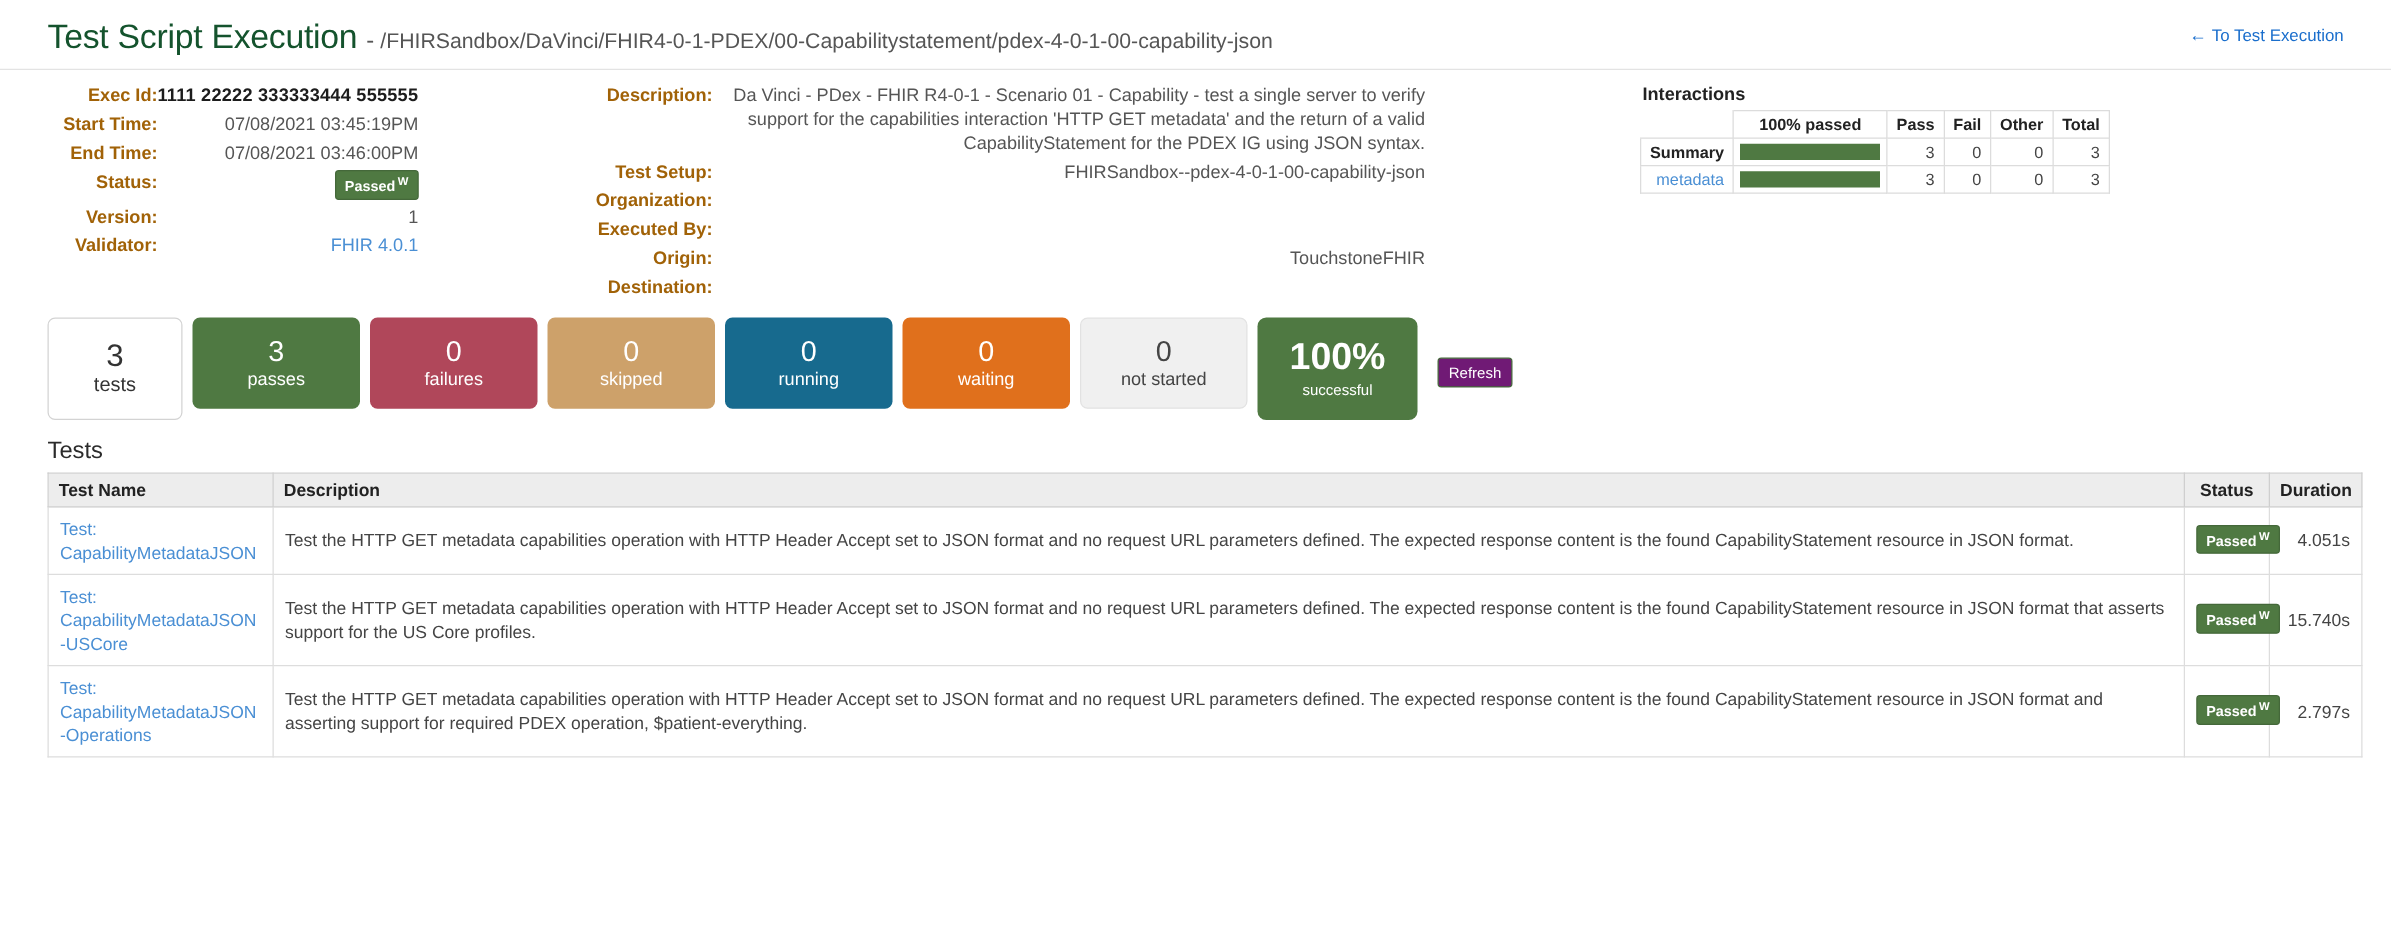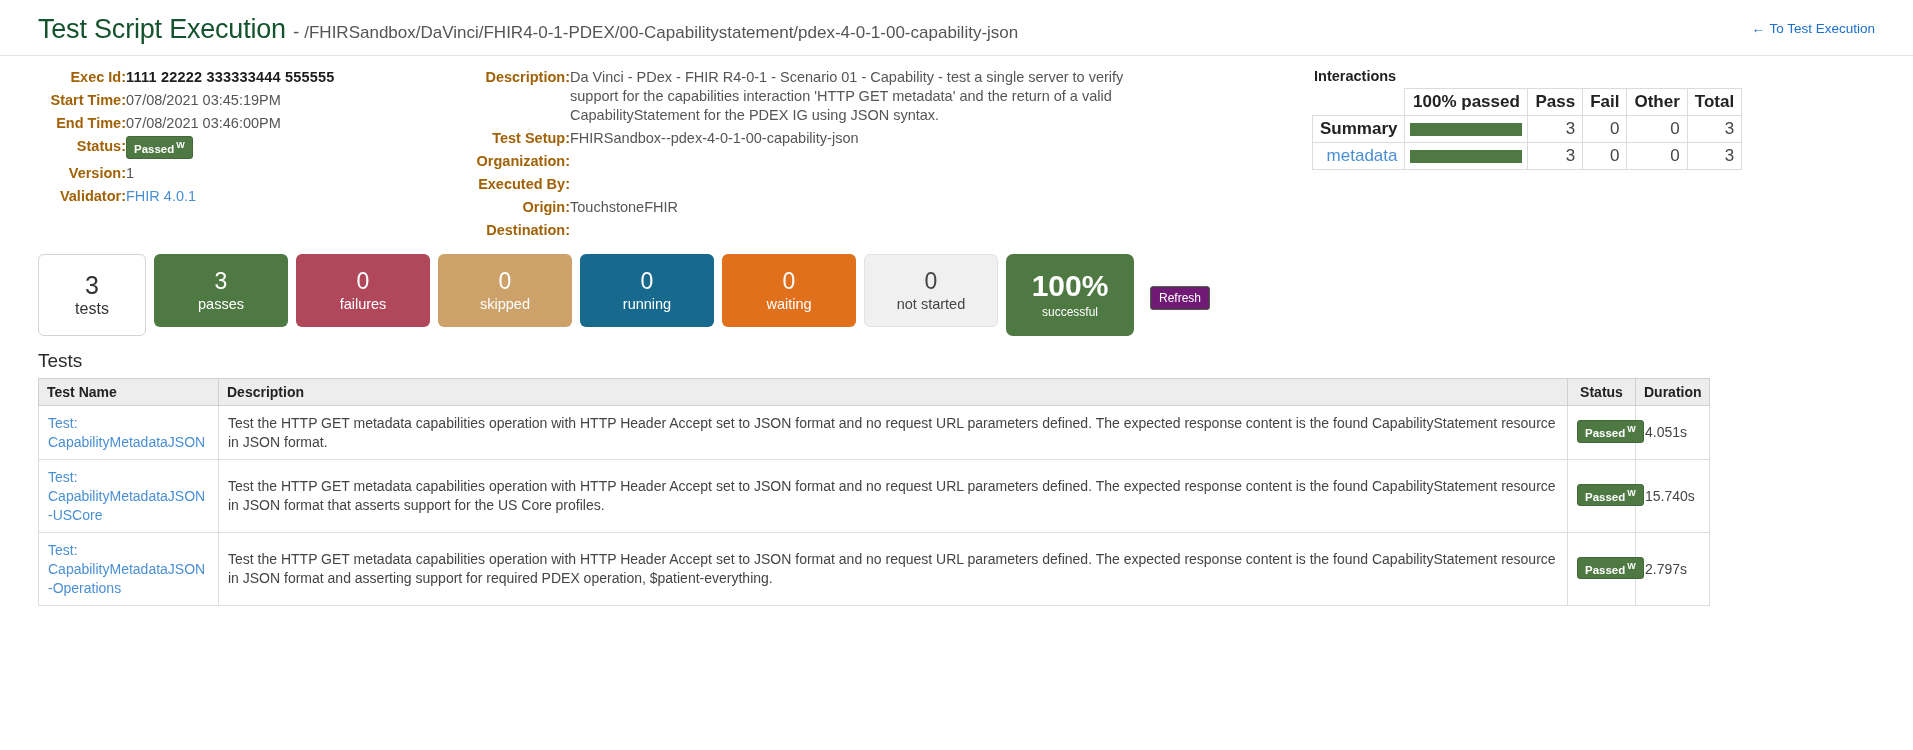--- a/index.html
+++ b/index.html
@@ -41,21 +41,21 @@
   .col-left { width: 460px; flex: 0 0 460px; padding-left: 10px; }
   .col-mid  { width: 830px; flex: 0 0 830px; }
   .col-right{ flex: 1; padding-left: 22px; }
 
   table.kv { border-collapse: collapse; }
   table.kv td { padding: 2px 0; vertical-align: top; font-size: 14.5px; line-height: 19px; }
   td.k {
     text-align: right; font-weight: bold; color: #a16207;
     white-space: nowrap; padding-right: 8px;
   }
-  td.v { color: #555555; }
+  td.v { color: #555555; text-align: right; }
   td.v.dark { color: #1c1c1c; font-weight: bold; letter-spacing: 0.2px; }
   td.v a, a.link { color: #4a8fd4; text-decoration: none; }
   .desc-text { color: #555555; max-width: 570px; line-height: 19px; }
 
   
   .pill {
     display: inline-block; background: #4f7942; color: #ffffff;
     border: 1px solid #44683a; border-radius: 3px;
     font-size: 11.5px; font-weight: bold; padding: 2px 7px 3px 7px;
     line-height: 12px; position: relative; top: -1px;
@@ -65,21 +65,21 @@
   
   .interactions-title {
     font-size: 14.5px; font-weight: bold; color: #222; margin: 2px 0 4px 2px;
   }
   table.interactions {
     border-collapse: collapse; background: #fff;
     border: 1px solid #cfcfcf;
   }
   table.interactions th, table.interactions td {
     border: 1px solid #dcdcdc;
-    font-size: 17px; padding: 3px 7px; white-space: nowrap;
+    font-size: 13px; padding: 3px 7px; white-space: nowrap;
   }
   table.interactions th { font-weight: bold; color: #222; text-align: center; }
   table.interactions th.blank { border-top-color: #fff; border-left-color:#fff; }
   table.interactions td.rowhead { font-weight: bold; text-align: right; color: #222; }
   table.interactions td.rowhead.link-cell { font-weight: normal; color: #4a8fd4; }
   table.interactions td.num { text-align: right; color: #444; width: 34px; }
   .bar-cell { padding: 4px 5px !important; width: 120px; }
   .bar-track { width: 112px; height: 13px; background: #ffffff; }
   .bar-fill { height: 13px; background: #4f7942; }
 
@@ -113,37 +113,37 @@
     padding: 4px 8px; margin: 32px 0 0 8px; cursor: pointer;
     font-family: "Liberation Sans", sans-serif;
   }
 
   
   .tests-heading {
     font-size: 19px; color: #2b2b2b; font-weight: 400;
     margin: 14px 0 6px 38px;
   }
   table.tests {
-    border-collapse: collapse; width: 1672px; margin-left: 38px;
+    border-collapse: collapse; width: 1852px; margin-left: 38px;
     table-layout: fixed; background: #fff;
   }
   table.tests th {
     background: #ededed; border: 1px solid #cfcfcf;
     font-size: 14px; font-weight: bold; color: #222;
     text-align: left; padding: 5px 8px; white-space: nowrap;
   }
   table.tests th.c { text-align: center; }
   table.tests td {
     border: 1px solid #dddddd; font-size: 14px; color: #444;
     padding: 7px 9px; vertical-align: middle; line-height: 19px;
   }
   table.tests td.name { vertical-align: top; padding-top: 8px; }
   table.tests td.name a { color: #4a8fd4; text-decoration: none; word-break: break-word; }
   table.tests td.status { text-align: center; }
-  table.tests td.dur { color: #444; }
+  table.tests td.dur { text-align: right; color: #444; }
   .col-name { width: 180px; }
   .col-desc { width: auto; }
   .col-status { width: 68px; }
   .col-dur { width: 74px; }
 </style>
 </head>
 <body>
 
 <div class="page">
 

